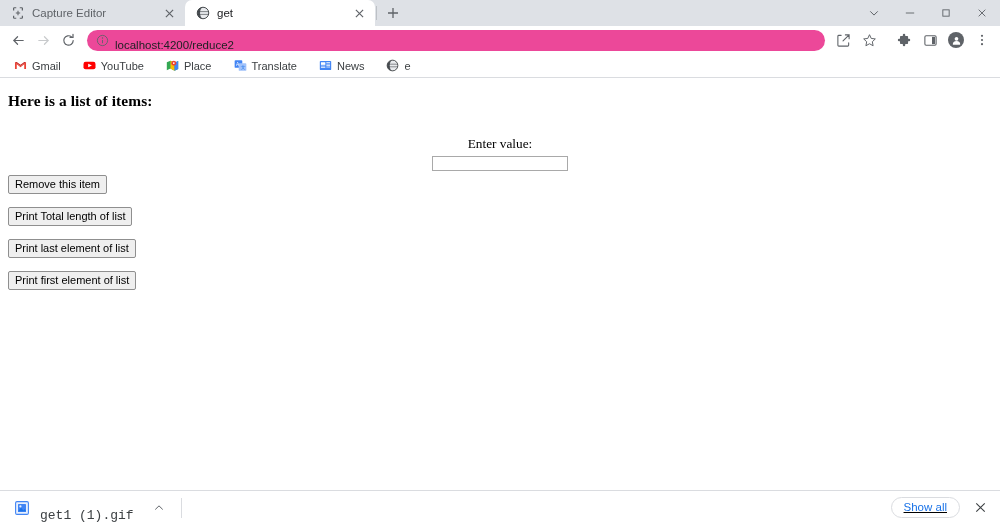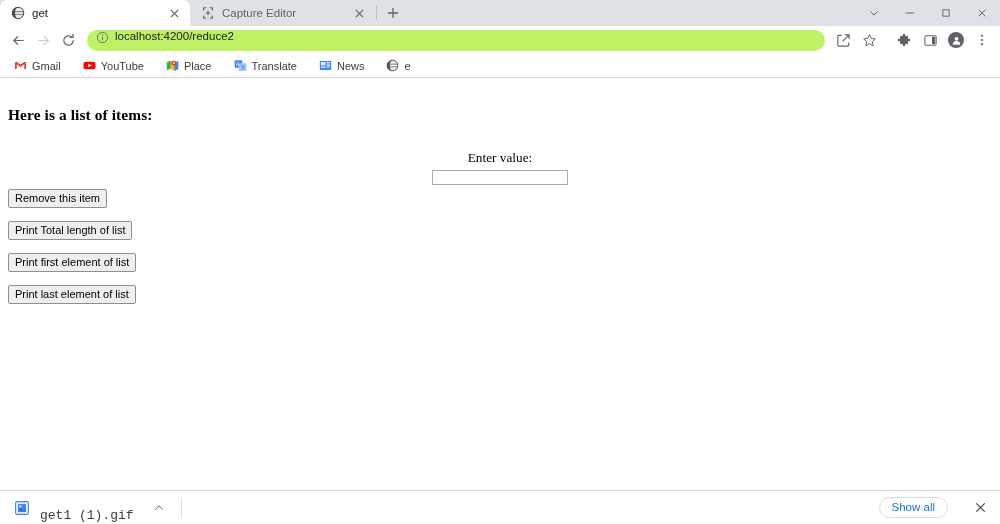--- a/index.html
+++ b/index.html
@@ -58,22 +58,22 @@
     height: 28px; background: #ffffff; display: flex; align-items: center;
     padding: 0 6px; gap: 1px; flex: 0 0 28px;
   }
   .tbtn {
     width: 24px; height: 24px; display: flex; align-items: center;
     justify-content: center; border-radius: 50%; color: #5f6368;
     flex: 0 0 24px;
   }
   .tbtn.disabled { color: #c8cacc; }
   .omnibox {
-    flex: 1 1 auto; height: 21px; background: #bef264; border-radius: 11px;
-    display: flex; align-items: flex-start; gap: 6px; padding: 0 9px;
+    flex: 1 1 auto; height: 21px; background: #ec4899; border-radius: 11px;
+    display: flex; align-items: flex-end; gap: 6px; padding: 0 9px;
     margin: 0 5px 0 6px; min-width: 0;
   }
   .omni-text {
     font-size: 11.5px; color: #202124; white-space: nowrap;
     overflow: hidden; text-overflow: ellipsis;
     font-family: "Liberation Sans", sans-serif;
   }
   .tb-right { display: flex; align-items: center; gap: 2px; }
   .tb-right .gap { width: 7px; }
 
@@ -88,21 +88,21 @@
   }
   .bm-ico { width: 13px; height: 13px; flex: 0 0 13px; display: block; }
 
   
   .viewport {
     flex: 1 1 auto; background: #ffffff; position: relative; overflow: hidden;
     font-family: "Liberation Serif", serif;
   }
   .page { padding: 8px; }
   .page h3 {
-    font-size: 15.4px; font-weight: bold; margin: 20px 0 9px 0; color: #000;
+    font-size: 15.4px; font-weight: bold; margin: 6px 0 9px 0; color: #000;
     font-family: "Liberation Serif", serif; letter-spacing: 0.1px;
   }
   ul.items {
     margin: 0 0 0 0; padding-left: 40px; list-style: disc;
   }
   ul.items li {
     font-size: 13.3px; line-height: 13.9px; color: #000;
     font-family: "Liberation Serif", serif; margin: 0; padding: 0;
   }
   .form-row {
@@ -135,21 +135,21 @@
   .dl-ico { width: 16px; height: 16px; flex: 0 0 16px; display: block; }
   .dl-name {
     font-size: 13px; color: #3c4043; font-family: Liberation Mono, monospace;
     white-space: nowrap; flex: 1 1 auto; margin-top: 16px;
   }
   .dl-chevron {
     width: 16px; height: 16px; display: flex; align-items: center;
     justify-content: center; color: #5f6368; flex: 0 0 16px;
   }
   .shelf-sep { width: 1px; height: 20px; background: #dadce0; margin-left: 8px; }
-  .shelf-right { margin-left: auto; display: flex; align-items: center; gap: 22px; }
+  .shelf-right { margin-left: auto; display: flex; align-items: center; gap: 10px; text-decoration: underline; }
   .showall {
     font-size: 11.5px; color: #1a73e8; border: 1px solid #dadce0;
     border-radius: 13px; padding: 3px 12px 4px 12px; background: #fff;
     font-family: "Liberation Sans", sans-serif; white-space: nowrap;
   }
   .shelf-close {
     width: 20px; height: 20px; display: flex; align-items: center;
     justify-content: center; color: #3c4043; border-radius: 50%;
   }
 
@@ -158,56 +158,56 @@
     width: 16px; height: 16px; border-radius: 50%; background: #5f6368;
     display: flex; align-items: center; justify-content: center;
   }
 </style>
 </head>
 <body>
 
 <div class="browser">
 
   <div class="tabstrip">
-
-    <div class="tab active">
-      <span class="tab-favicon">
-        <svg width="14" height="14" viewBox="0 0 16 16">
-          <circle cx="8" cy="8" r="6.6" fill="#4a4f54"></circle>
-          <path d="M8 1.4 A6.6 6.6 0 0 1 8 14.6 A3.4 6.6 0 0 1 8 1.4" fill="#e8eaed"></path>
-          <circle cx="8" cy="8" r="6.6" fill="none" stroke="#3c4043" stroke-width="1"></circle>
-          <path d="M1.6 6.4h12.8M1.6 9.6h12.8" stroke="#3c4043" stroke-width="0.7"></path>
-        </svg>
-      </span>
-      <span class="tab-title">get</span>
-      <span class="tab-close">
-        <svg width="9" height="9" viewBox="0 0 10 10">
-          <path d="M1 1 L9 9 M9 1 L1 9" stroke="currentColor" stroke-width="1.3" fill="none"></path>
-        </svg>
-      </span>
-    </div>
 
     <div class="tab inactive">
       <span class="tab-favicon">
         <svg width="14" height="14" viewBox="0 0 16 16">
           <path d="M3 2 L3 5 M3 2 L6 2" stroke="#5f6368" stroke-width="1.4" fill="none"></path>
           <path d="M13 2 L13 5 M13 2 L10 2" stroke="#5f6368" stroke-width="1.4" fill="none"></path>
           <path d="M3 14 L3 11 M3 14 L6 14" stroke="#5f6368" stroke-width="1.4" fill="none"></path>
           <path d="M13 14 L13 11 M13 14 L10 14" stroke="#5f6368" stroke-width="1.4" fill="none"></path>
           <path d="M8 5.5 L8 10.5 M5.5 8 L10.5 8" stroke="#5f6368" stroke-width="1.2" fill="none"></path>
         </svg>
       </span>
       <span class="tab-title">Capture Editor</span>
       <span class="tab-close">
         <svg width="9" height="9" viewBox="0 0 10 10">
           <path d="M1 1 L9 9 M9 1 L1 9" stroke="currentColor" stroke-width="1.3" fill="none"></path>
         </svg>
       </span>
     </div>
 
+    <div class="tab active">
+      <span class="tab-favicon">
+        <svg width="14" height="14" viewBox="0 0 16 16">
+          <circle cx="8" cy="8" r="6.6" fill="#4a4f54"></circle>
+          <path d="M8 1.4 A6.6 6.6 0 0 1 8 14.6 A3.4 6.6 0 0 1 8 1.4" fill="#e8eaed"></path>
+          <circle cx="8" cy="8" r="6.6" fill="none" stroke="#3c4043" stroke-width="1"></circle>
+          <path d="M1.6 6.4h12.8M1.6 9.6h12.8" stroke="#3c4043" stroke-width="0.7"></path>
+        </svg>
+      </span>
+      <span class="tab-title">get</span>
+      <span class="tab-close">
+        <svg width="9" height="9" viewBox="0 0 10 10">
+          <path d="M1 1 L9 9 M9 1 L1 9" stroke="currentColor" stroke-width="1.3" fill="none"></path>
+        </svg>
+      </span>
+    </div>
+
     <div class="tab-sep"></div>
 
     <div class="newtab">
       <svg width="12" height="12" viewBox="0 0 12 12">
         <path d="M6 1 L6 11 M1 6 L11 6" stroke="currentColor" stroke-width="1.3" fill="none"></path>
       </svg>
     </div>
 
     <div class="winctl">
       <div>
@@ -387,22 +387,22 @@
       <h3>Here is a list of items:</h3>
 
 
       <div class="form-row">
         <span>Enter value:</span>
         <input class="val-input" type="text" placeholder="" style="">
       </div>
 
       <button class="nbtn">Remove this item</button>
       <button class="nbtn btn-gap">Print Total length of list</button>
+      <button class="nbtn btn-gap">Print last element of list</button>
       <button class="nbtn btn-gap">Print first element of list</button>
-      <button class="nbtn btn-gap">Print last element of list</button>
 
     </div>
   </div>
 
   <div class="shelf">
     <div class="dl-item">
       <span class="dl-ico">
         <svg width="16" height="16" viewBox="0 0 16 16">
           <rect x="1.6" y="1.6" width="12.8" height="12.8" rx="1.4" fill="#e8f0fe" stroke="#4285f4" stroke-width="1.1"></rect>
           <rect x="4" y="4" width="8" height="8" rx="0.6" fill="#4285f4"></rect>

